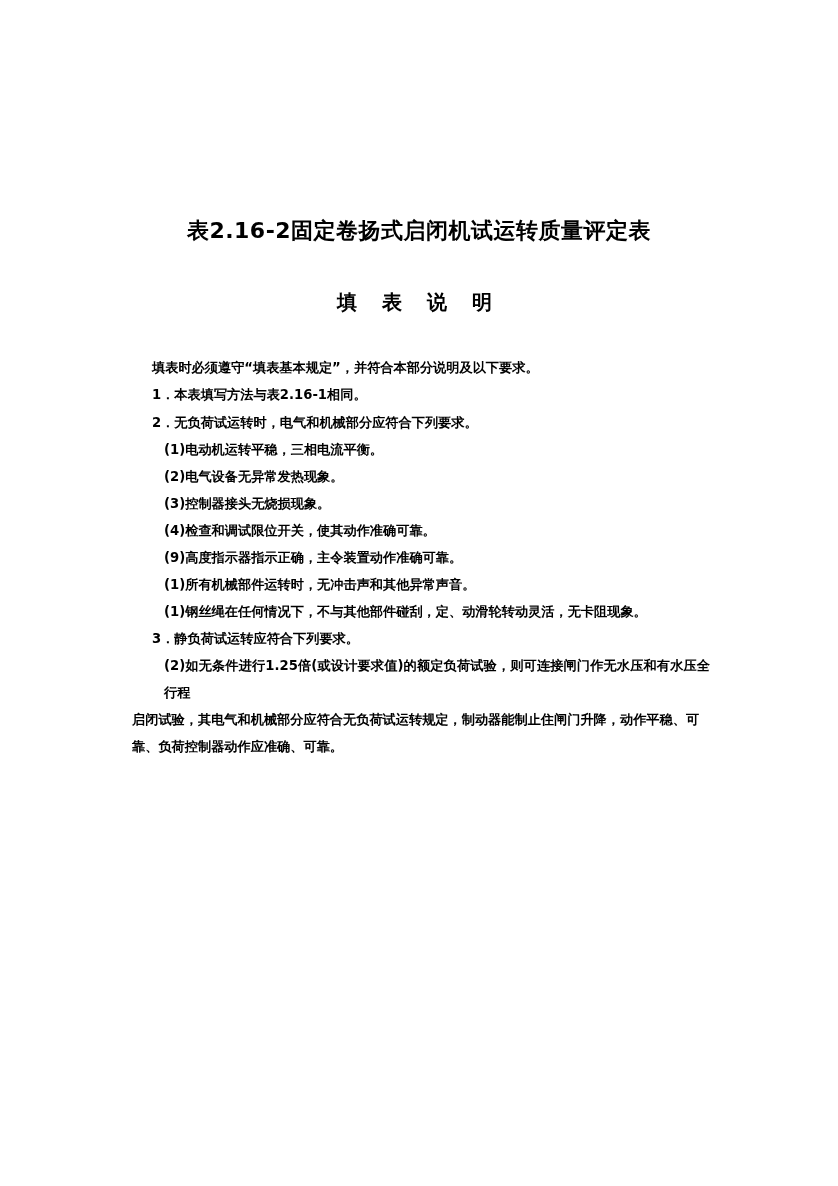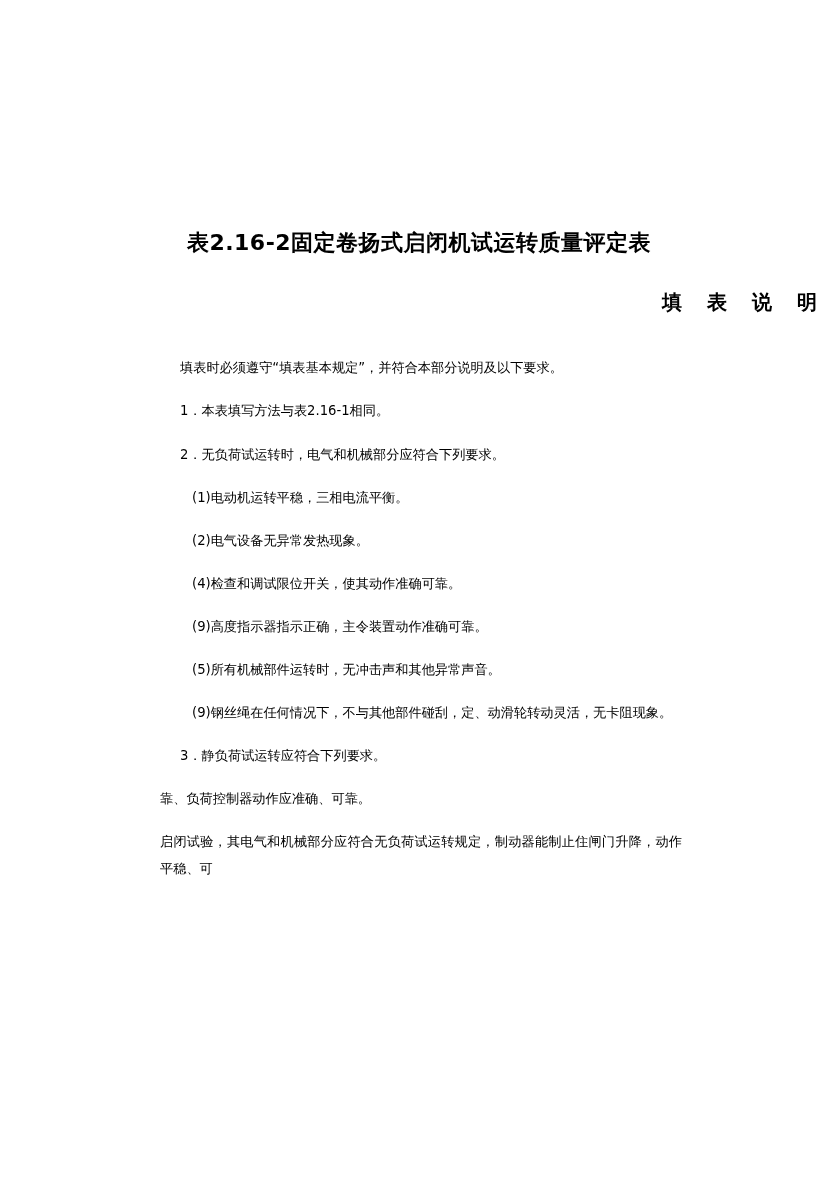--- a/index.html
+++ b/index.html
@@ -12,52 +12,52 @@
     height: 1186px;
     font-family: "DejaVu Sans", "Liberation Sans", sans-serif;
     color: #000000;
     position: relative;
     overflow: hidden;
   }
   .page {
     width: 838px;
     height: 1186px;
     box-sizing: border-box;
-    padding: 12px;
+    padding: 0;
     position: relative;
   }
   .doc-title {
     margin: 0;
     padding-top: 218px;
     text-align: center;
     font-size: 22px;
     font-weight: 700;
     letter-spacing: 0.5px;
     line-height: 1.2;
   }
   .doc-subtitle {
-    margin: 0;
+    margin: 12px;
     padding-top: 34px;
-    text-align: right;
+    text-align: center;
     font-size: 20px;
     font-weight: 700;
     letter-spacing: 9px;
     line-height: 1.2;
   }
   .body-block {
     margin-top: 40px;
     padding-left: 132px;
     padding-right: 128px;
   }
   .para {
     font-size: 13.2px;
     line-height: 2.05;
     text-align: justify;
-    margin: 16px;
-    font-weight: 400;
+    margin: 0;
+    font-weight: 700;
   }
   .indent-2 {
     padding-left: 20px;
   }
   .indent-3 {
     padding-left: 32px;
   }
   .hang {
     padding-left: 0;
   }
@@ -77,22 +77,24 @@
   <h1 class="doc-title">表2.16-2固定卷扬式启闭机试运转质量评定表</h1>
 
   <h2 class="doc-subtitle">填 表 说 明</h2>
 
   <div class="body-block">
     <p class="para indent-2">填表时必须遵守“填表基本规定”，并符合本部分说明及以下要求。</p>
     <p class="para indent-2">1．本表填写方法与表2.16-1相同。</p>
     <p class="para indent-2">2．无负荷试运转时，电气和机械部分应符合下列要求。</p>
     <p class="para indent-3">(1)电动机运转平稳，三相电流平衡。</p>
     <p class="para indent-3">(2)电气设备无异常发热现象。</p>
+    <p class="para indent-3">(3)控制器接头无烧损现象。</p>
     <p class="para indent-3">(4)检查和调试限位开关，使其动作准确可靠。</p>
     <p class="para indent-3">(9)高度指示器指示正确，主令装置动作准确可靠。</p>
-    <p class="para indent-3">(5)所有机械部件运转时，无冲击声和其他异常声音。</p>
-    <p class="para indent-3">(9)钢丝绳在任何情况下，不与其他部件碰刮，定、动滑轮转动灵活，无卡阻现象。</p>
+    <p class="para indent-3">(1)所有机械部件运转时，无冲击声和其他异常声音。</p>
+    <p class="para indent-3">(1)钢丝绳在任何情况下，不与其他部件碰刮，定、动滑轮转动灵活，无卡阻现象。</p>
     <p class="para indent-2">3．静负荷试运转应符合下列要求。</p>
+    <p class="para hang-in">(2)如无条件进行1.25倍(或设计要求值)的额定负荷试验，则可连接闸门作无水压和有水压全行程</p>
+    <p class="para hang">启闭试验，其电气和机械部分应符合无负荷试运转规定，制动器能制止住闸门升降，动作平稳、可</p>
     <p class="para hang">靠、负荷控制器动作应准确、可靠。</p>
-    <p class="para hang">启闭试验，其电气和机械部分应符合无负荷试运转规定，制动器能制止住闸门升降，动作平稳、可</p>
   </div>
 
 </div>
 
 </body></html>

